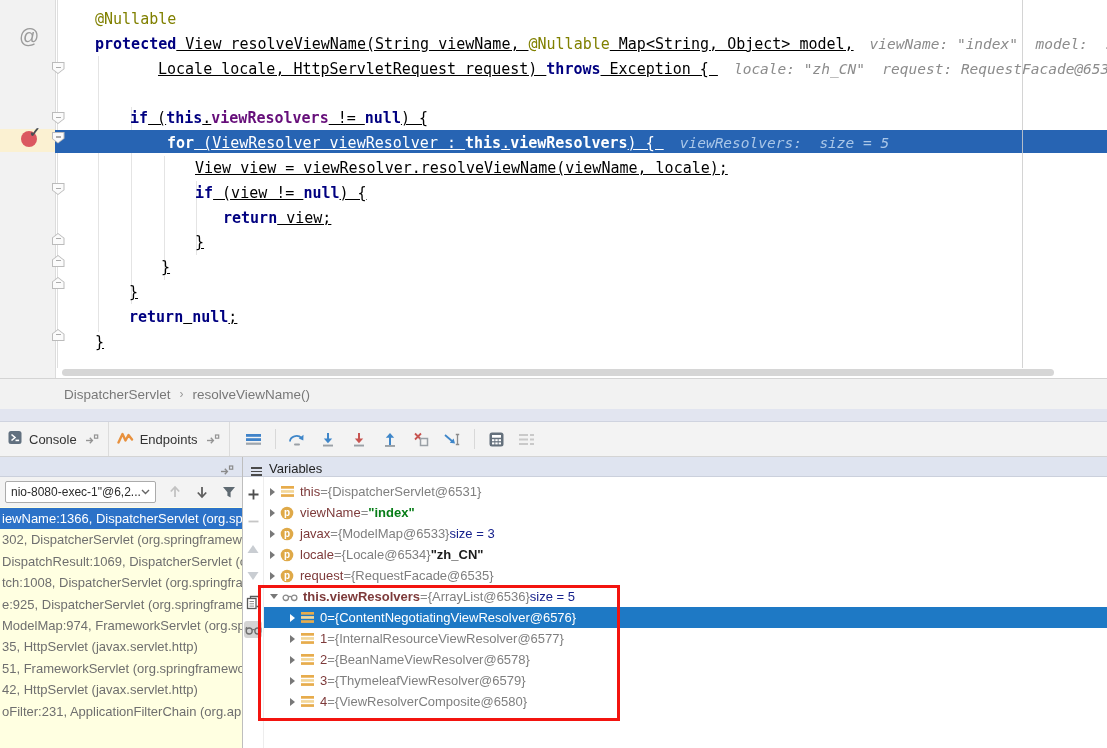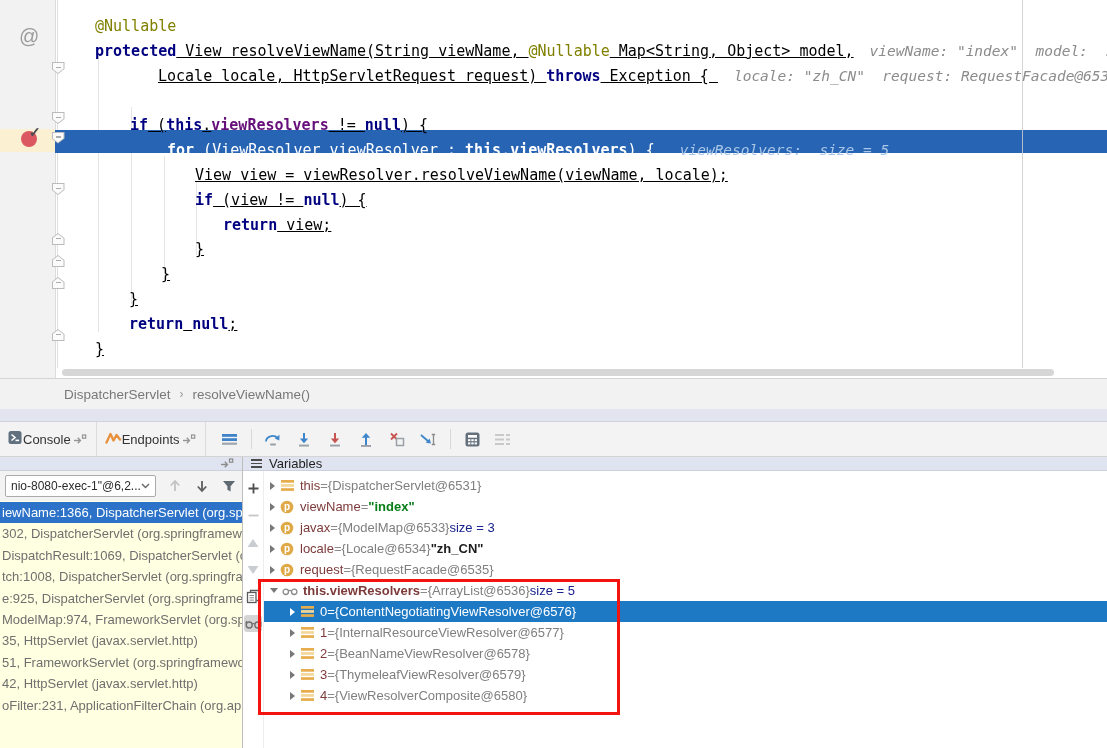--- a/index.html
+++ b/index.html
@@ -12,21 +12,21 @@
   .gutter-border{position:absolute;left:55px;top:0;width:1px;height:378px;background:#DCDCDC;}
   .fold-rail{position:absolute;left:57px;top:0;width:1px;height:368px;background:#DFDFDF;}
   .at-icon{position:absolute;left:19px;top:25px;font-size:20px;color:#9B9B9B;}
   .bp-gutter-row{position:absolute;left:0;top:129px;width:55px;height:23px;background:#FBF1D2;}
   .bp-dot{position:absolute;left:21px;top:131px;width:16px;height:16px;border-radius:50%;background:var(--bp,#DB5860);}
   .bp-check{position:absolute;left:29px;top:124px;font-size:14px;font-weight:bold;color:#4A4E53;}
   .iguide{position:absolute;width:1px;background:#E4E4E4;z-index:0;}
   .exec-strip{position:absolute;left:55px;top:129.5px;width:1052px;height:23px;background:var(--exec,#2764B3);z-index:1;}
   .wrap-guide{position:absolute;left:1022px;top:0;width:1px;height:368px;background:#CDCDCD;opacity:.85;z-index:1;}
   .code-lines{position:absolute;left:62px;top:7px;right:0;z-index:2;
-              font-family:"DejaVu Sans Mono",monospace;font-size:15px;line-height:24.83px;margin-top:7px;}
+              font-family:"DejaVu Sans Mono",monospace;font-size:15px;line-height:24.83px;}
   .cline{height:24.83px;white-space:pre;}
   .tok-pl{color:#000;text-decoration:underline;}
   .tok-kw{color:#000080;font-weight:bold;}
   .tok-ann{color:#808000;}
   .tok-fld{color:#660E7A;font-weight:bold;}
   .tok-hint{color:#8C8C8C;font-style:italic;margin-left:16px;font-size:14.5px;}
   .cline.exec .tok-pl,.cline.exec .tok-kw,.cline.exec .tok-fld{color:#FFFFFF;}
   .cline.exec .tok-hint{color:#A9C6E8;}
   .fold-marker{position:absolute;left:51.5px;width:13px;height:12px;z-index:3;}
   .fm-outer{position:absolute;inset:0;background:#BBBBBB;}
@@ -40,31 +40,31 @@
   .breadcrumb{position:absolute;left:0;top:378px;width:1107px;height:31px;background:#F2F2F2;
               border-top:1px solid #D4D4D4;box-sizing:border-box;display:flex;align-items:center;
               padding-left:64px;gap:9px;font-size:13.5px;color:#787878;}
   .bc-sep{color:#9A9A9A;font-size:12px;}
 
   
   .dbg-band{position:absolute;left:0;top:409px;width:1107px;height:13px;background:#E2E5F0;
             border-bottom:1px solid #CFD3DF;box-sizing:border-box;}
   .dbg-toolbar{position:absolute;left:0;top:422px;width:1107px;height:35px;background:#F3F3F3;
                border-bottom:1px solid #D4D4D4;box-sizing:border-box;display:flex;align-items:center;}
-  .tab{display:flex;align-items:center;height:100%;padding:0 9px 0 8px;
+  .tab{display:flex;align-items:center;gap:6px;height:100%;padding:0 9px 0 8px;
        border-right:1px solid #DCDCDC;font-size:13px;color:#333;}
   .tab-pin{opacity:.9;margin-left:2px;display:flex;}
   .action{width:27px;height:25px;display:flex;align-items:center;justify-content:center;margin:0 2px;border-radius:3px;}
   .tsep{width:1px;height:20px;background:#D8D8D8;margin:0 6px;}
 
   
   .bottom{position:absolute;left:0;top:457px;width:1107px;height:291px;display:flex;}
   .frames{width:243px;box-sizing:border-box;border-right:1px solid #BEBEBE;display:flex;flex-direction:column;}
-  .panel-header{height:14px;background:#DFE4F0;border-bottom:1px solid #CBD0DC;box-sizing:border-box;
-                display:flex;align-items:center;font-size:13px;color:#1F1F1F;flex:none;}
+  .panel-header{height:20px;background:#DFE4F0;border-bottom:1px solid #CBD0DC;box-sizing:border-box;
+                display:flex;align-items:flex-end;font-size:13px;color:#1F1F1F;flex:none;}
   .frames .panel-header{justify-content:flex-end;padding-right:8px;}
   .frames-toolbar{height:30px;background:#F3F3F3;display:flex;align-items:center;padding:0 5px;gap:11px;
                   box-sizing:border-box;flex:none;}
   .dropdown{width:153px;height:22px;background:#fff;border:1px solid #ABABAB;border-radius:2px;
             box-sizing:border-box;display:flex;align-items:center;justify-content:space-between;
             padding:0 5px;font-size:12px;color:#2B2B2B;}
   .dd-text{overflow:hidden;white-space:nowrap;}
   .tbtn{display:flex;align-items:center;justify-content:center;width:18px;height:18px;}
   .frames-list{flex:1;background:var(--frames-bg,#FFFFE1);overflow:hidden;font-size:13px;color:#6F6F6F;padding-top:1px;}
   .frow{height:21.4px;line-height:21.4px;padding-left:2px;white-space:nowrap;overflow:hidden;}

